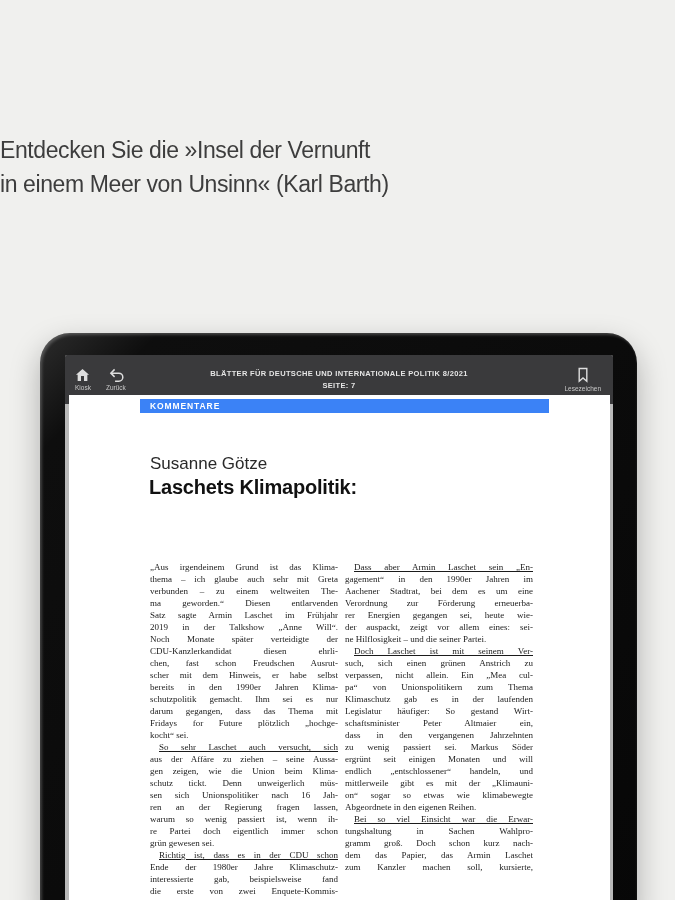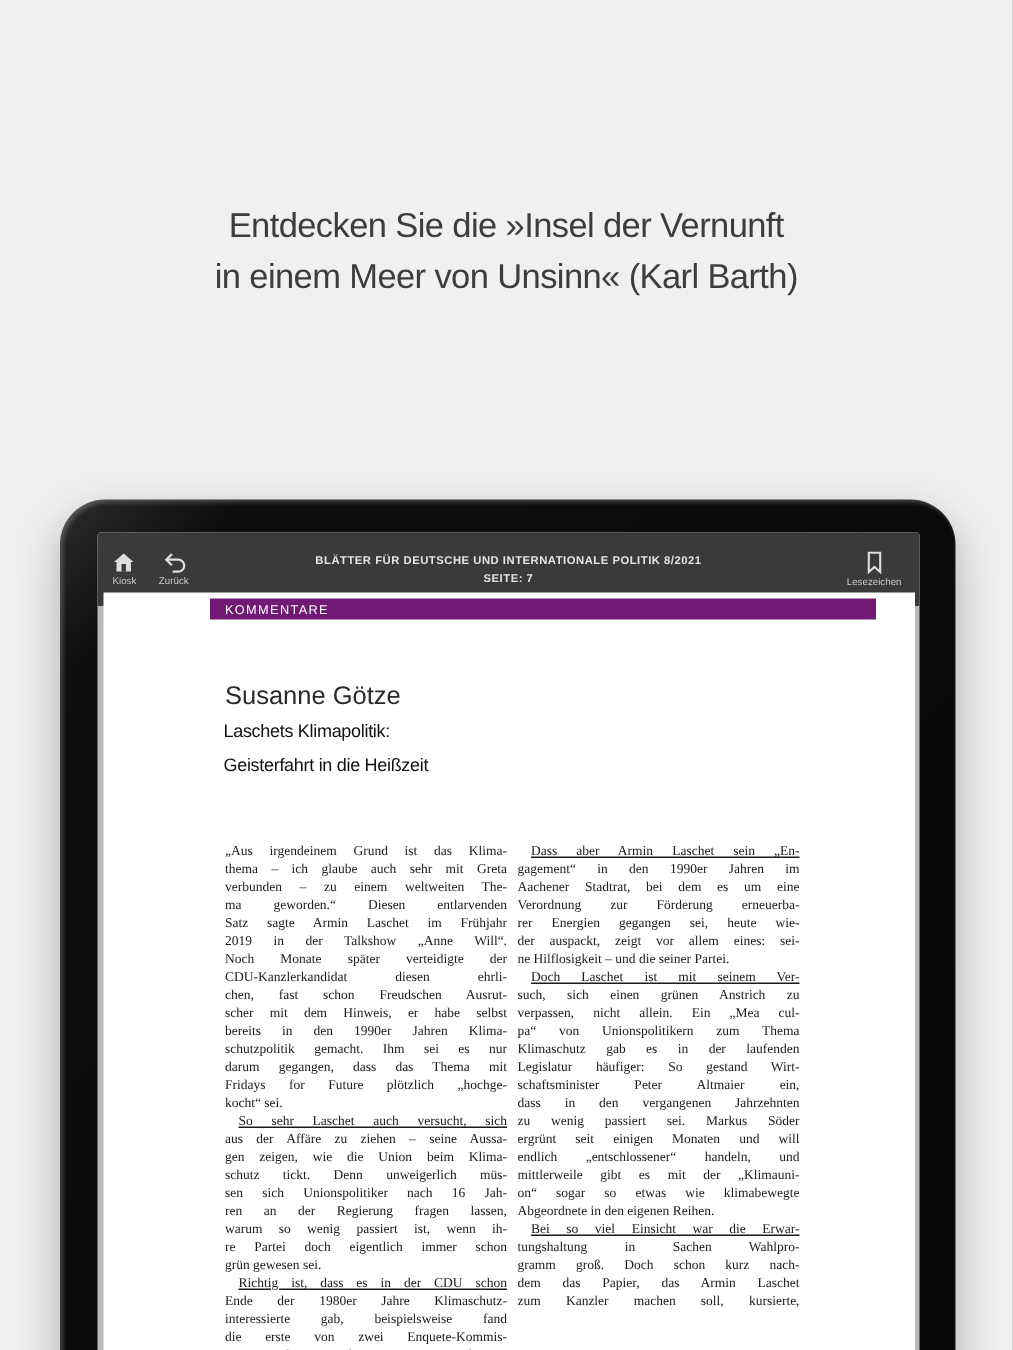--- a/index.html
+++ b/index.html
@@ -2,21 +2,21 @@
 <html><head>
 <meta charset="utf-8">
 <style>
   html,body{margin:0;padding:0;}
   body{
     width:675px;height:900px;position:relative;overflow:hidden;
     background:#f0f0ee;
     font-family:"Liberation Sans", sans-serif;
   }
   .tagline{
-    position:absolute;top:133px;left:0;width:675px;text-align:center;
+    position:absolute;top:133px;left:0;width:675px;
     font-size:23px;line-height:34px;color:#3d3d3d;letter-spacing:-0.4px;
   }
   .tablet{
     position:absolute;left:40px;top:333px;width:597px;height:600px;
     background:linear-gradient(135deg,#2c2c2c 0%,#0e0e0e 10%,#070707 100%);
     border-radius:30px;
     box-shadow:0 12px 30px rgba(0,0,0,0.28),
                inset 2px 2px 3px rgba(255,255,255,0.22),
                inset -1px 0 2px rgba(255,255,255,0.05);
   }
@@ -36,29 +36,29 @@
     display:flex;flex-direction:column;align-items:center;justify-content:center;gap:3px;
   }
   .tb-title{font-size:7.5px;font-weight:700;letter-spacing:0.35px;color:#e5e5e5;white-space:nowrap;}
   .tb-page{font-size:7.5px;font-weight:700;letter-spacing:0.35px;color:#e5e5e5;}
   .tb-right{position:absolute;right:12px;top:0;height:100%;display:flex;}
   .page{
     position:absolute;left:4px;right:3px;top:40px;bottom:0;
     background:#ffffff;overflow:hidden;
   }
   .section-bar{
-    position:absolute;left:71px;top:4px;width:444px;height:14px;
-    background:#701a75;color:#ffffff;
-    font-size:8.5px;font-weight:400;letter-spacing:0.9px;line-height:14.5px;
+    position:absolute;left:71px;top:4px;width:409px;height:14px;
+    background:#3b82f6;color:#ffffff;
+    font-size:8.5px;font-weight:700;letter-spacing:0.9px;line-height:14.5px;
     padding-left:10px;box-sizing:border-box;
   }
   .author{position:absolute;left:81px;top:59px;font-size:17px;color:#2a2a2a;}
   .article-title{
     position:absolute;left:80px;top:81px;
-    font-size:12px;line-height:23px;font-weight:400;color:#111;letter-spacing:-0.2px;
+    font-size:20px;line-height:23px;font-weight:700;color:#111;letter-spacing:-0.2px;
   }
   .columns{position:absolute;left:81px;top:150px;display:flex;gap:7px;}
   .col{
     width:188px;
     font-family:"Liberation Serif", serif;
     font-size:9px;line-height:12px;color:#1b1b1b;margin-top:16px;
   }
   .para{margin:0;}
   .para.indent .line:first-child{text-indent:9px;text-decoration:underline;}
   .line{text-align:justify;text-align-last:justify;white-space:normal;}
@@ -115,21 +115,20 @@
       </div>
     </div>
 
     <div class="page">
       <div class="section-bar">
         <span>KOMMENTARE</span>
       </div>
       <div class="author">Susanne Götze</div>
       <div class="article-title">
         <span>Laschets Klimapolitik:</span><br>
-        <span>Geisterfahrt in die Heißzeit</span>
       </div>
       <div class="columns">
         <div class="col">
             <div class="para">
               <div class="line">„Aus irgendeinem Grund ist das Klima-</div>
               <div class="line">thema – ich glaube auch sehr mit Greta</div>
               <div class="line">verbunden – zu einem weltweiten The-</div>
               <div class="line">ma geworden.“ Diesen entlarvenden</div>
               <div class="line">Satz sagte Armin Laschet im Frühjahr</div>
               <div class="line">2019 in der Talkshow „Anne Will“.</div>

